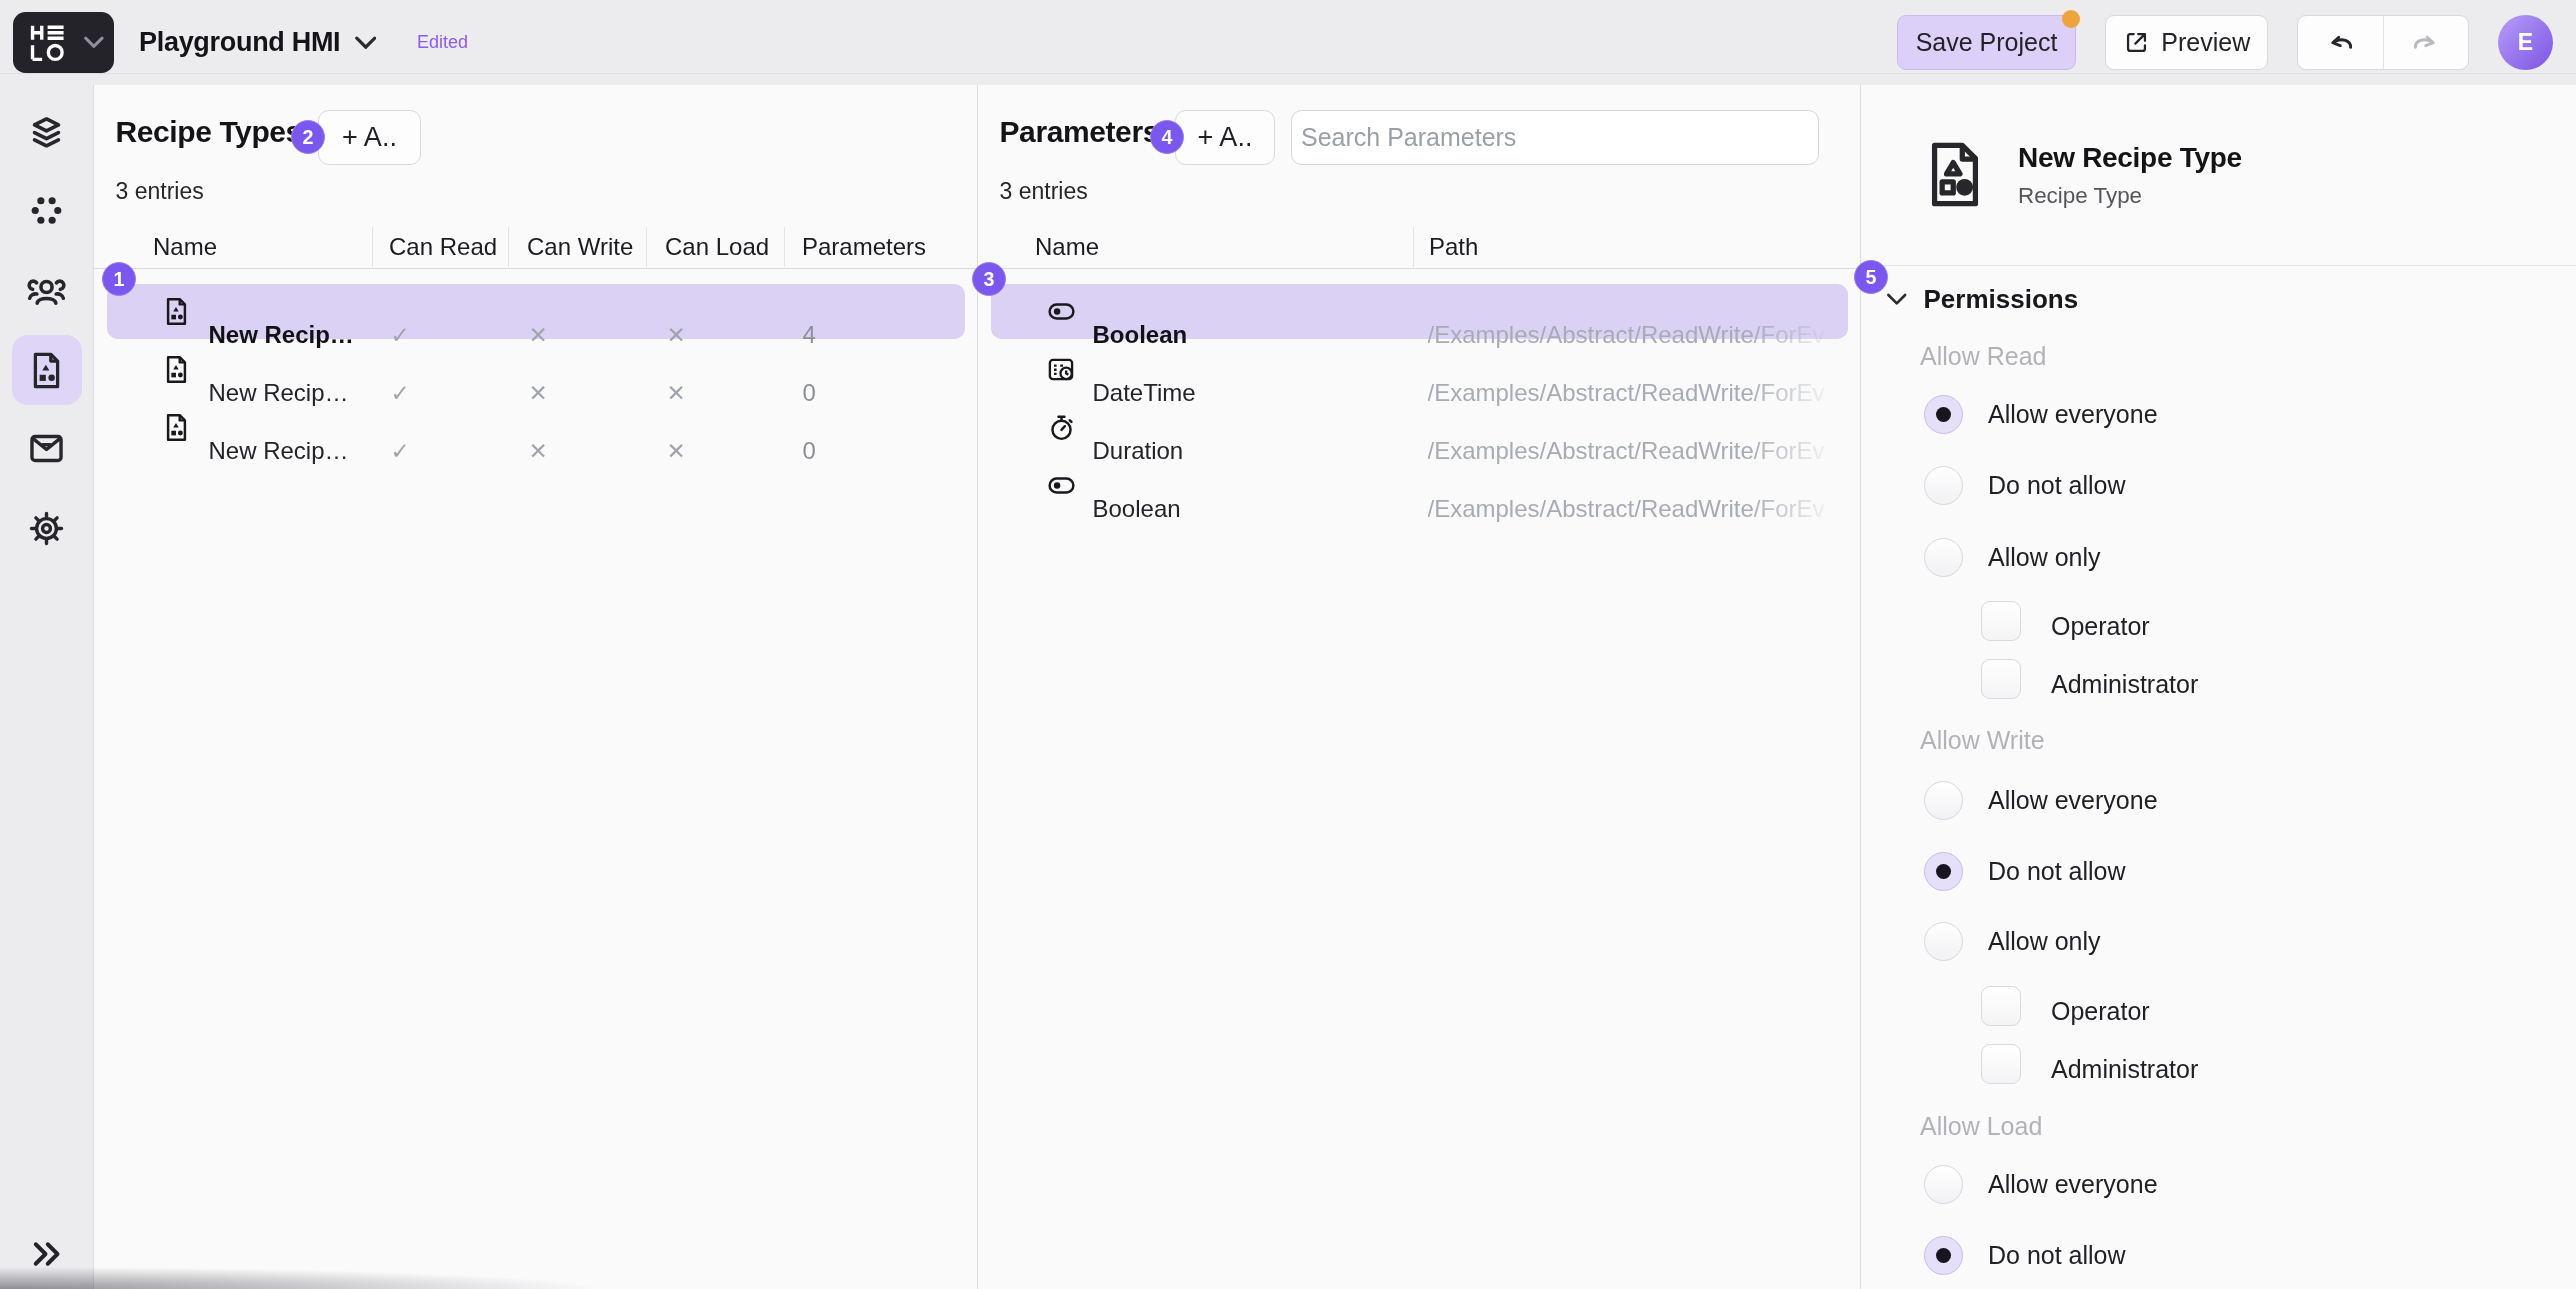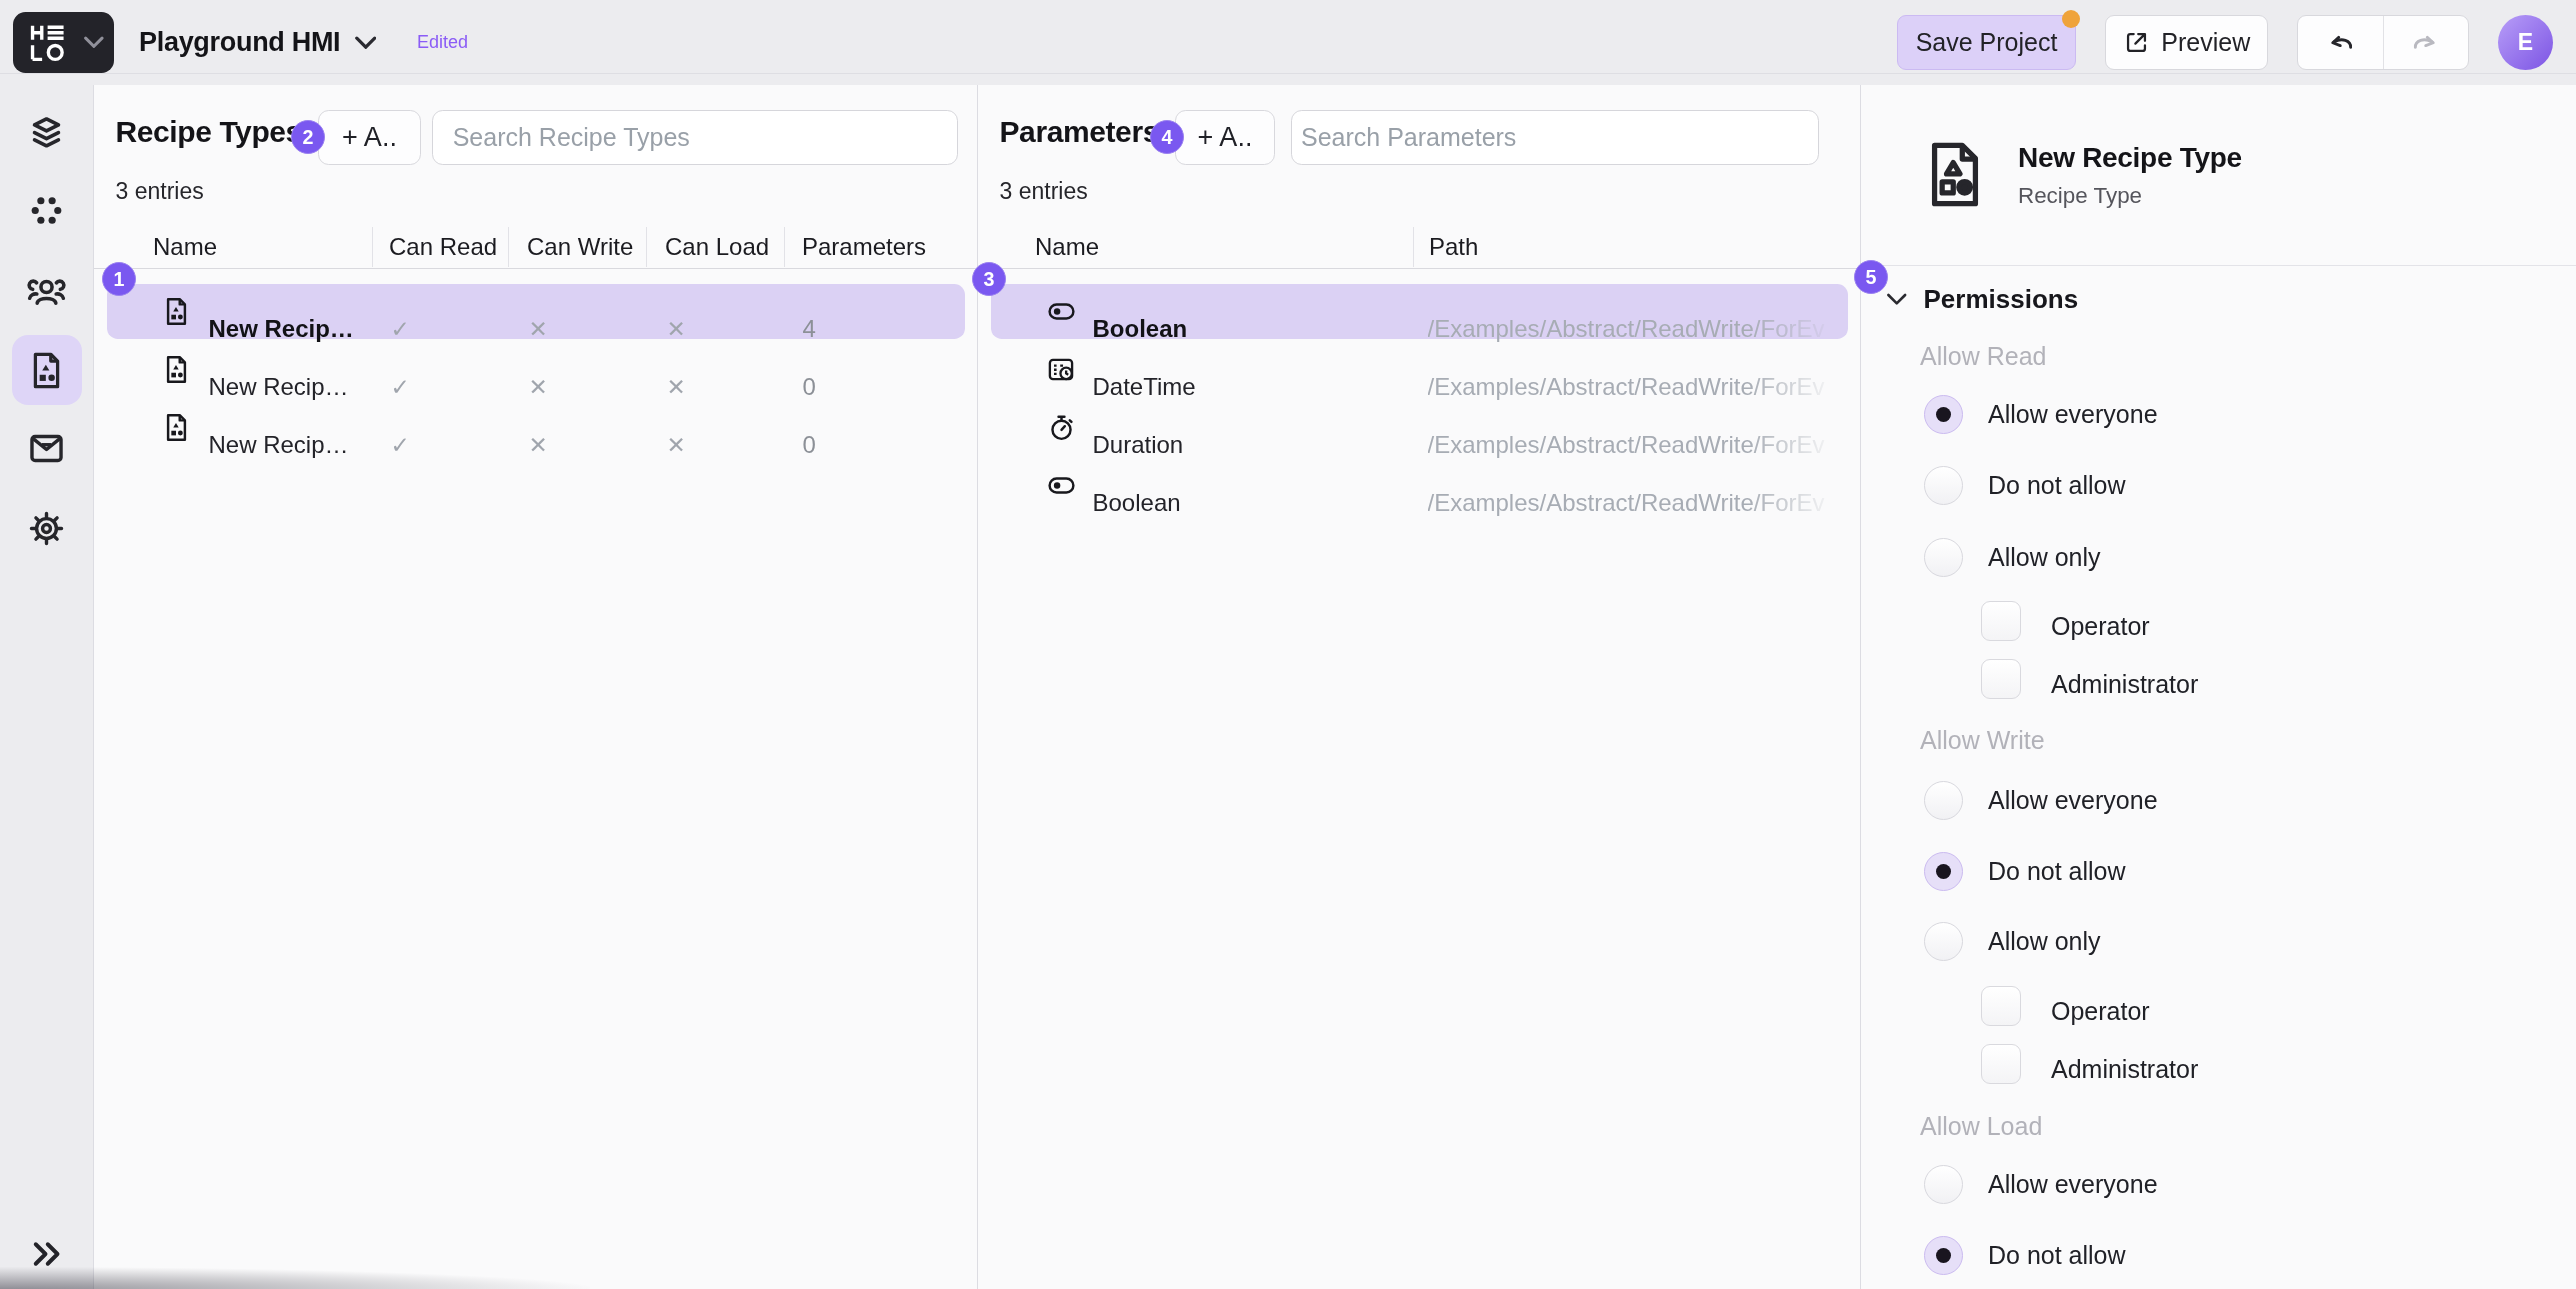--- a/index.html
+++ b/index.html
@@ -42,21 +42,21 @@
   .search::placeholder { color:#99A0A8; }
   .entries { position:absolute; left:21.5px; top:93px; font-size:23px; color:#26262B; }
 
   
   .thead { position:absolute; left:0; top:140px; width:100%; height:44px; }
   .th { position:absolute; top:0; height:44px; display:flex; align-items:center; font-size:24px; color:#1B1B20; }
   .th-sep { position:absolute; top:1.8px; width:0.9px; height:40px; background:#E2E2E7; }
   .thead-line { position:absolute; left:0; top:183px; width:100%; height:0.9px; background:#D9D9DE; }
   .row { position:absolute; left:12.5px; width:calc(100% - 25px); height:55px; border-radius:10.7px; cursor:pointer; }
   .row.selected { background:#DBD1F4; }
-  .cell { position:absolute; top:9px; height:71px; display:flex; align-items:center; font-size:24px; color:#232329; white-space:nowrap; }
+  .cell { position:absolute; top:15px; height:71px; display:flex; align-items:center; font-size:24px; color:#232329; white-space:nowrap; }
   .row.selected .cell.name { font-weight:700; color:#121216; }
   .mark { font-family:"DejaVu Sans",sans-serif; font-size:23px; color:#A0A5AD; }
   .count { color:#8C9097; }
   .path { color:#A7ACB4; width:420px; overflow:hidden;
           -webkit-mask-image:linear-gradient(90deg,#000 76%,transparent 97%);
           mask-image:linear-gradient(90deg,#000 76%,transparent 97%); }
   .row-icon { position:absolute; top:11.6px; width:31px; height:31px; color:#202127; }
 
   
   .d-icon { position:absolute; left:59px; top:52px; width:70px; height:75px; color:#26262B; }
@@ -198,21 +198,20 @@
         <svg width="36" height="36" viewBox="0 0 24 24" fill="none" stroke="currentColor" stroke-width="2.6" stroke-linecap="round" stroke-linejoin="round">
           <path d="M4.5 5.5 11 12l-6.5 6.5"></path>
             <path d="M12.5 5.5 19 12l-6.5 6.5"></path>
         </svg>
       </div>
     </nav>
 
     <section class="panel recipes">
       <div class="p-title">Recipe Types</div>
       <div class="add-btn" style="left:224px; width:103px">+ A..</div>
-      <input class="search" style="left: 338px; width: 526px;" placeholder="Search Recipe Types">
       <div class="entries">3 entries</div>
 
       <div class="thead">
         <div class="th" style="left:59px">Name</div>
         <div class="th" style="left:295px">Can Read</div>
         <div class="th" style="left:433px">Can Write</div>
         <div class="th" style="left:571px">Can Load</div>
         <div class="th" style="left:708px">Parameters</div>
         <div class="th-sep" style="left:278px"></div>
         <div class="th-sep" style="left:414px"></div>

